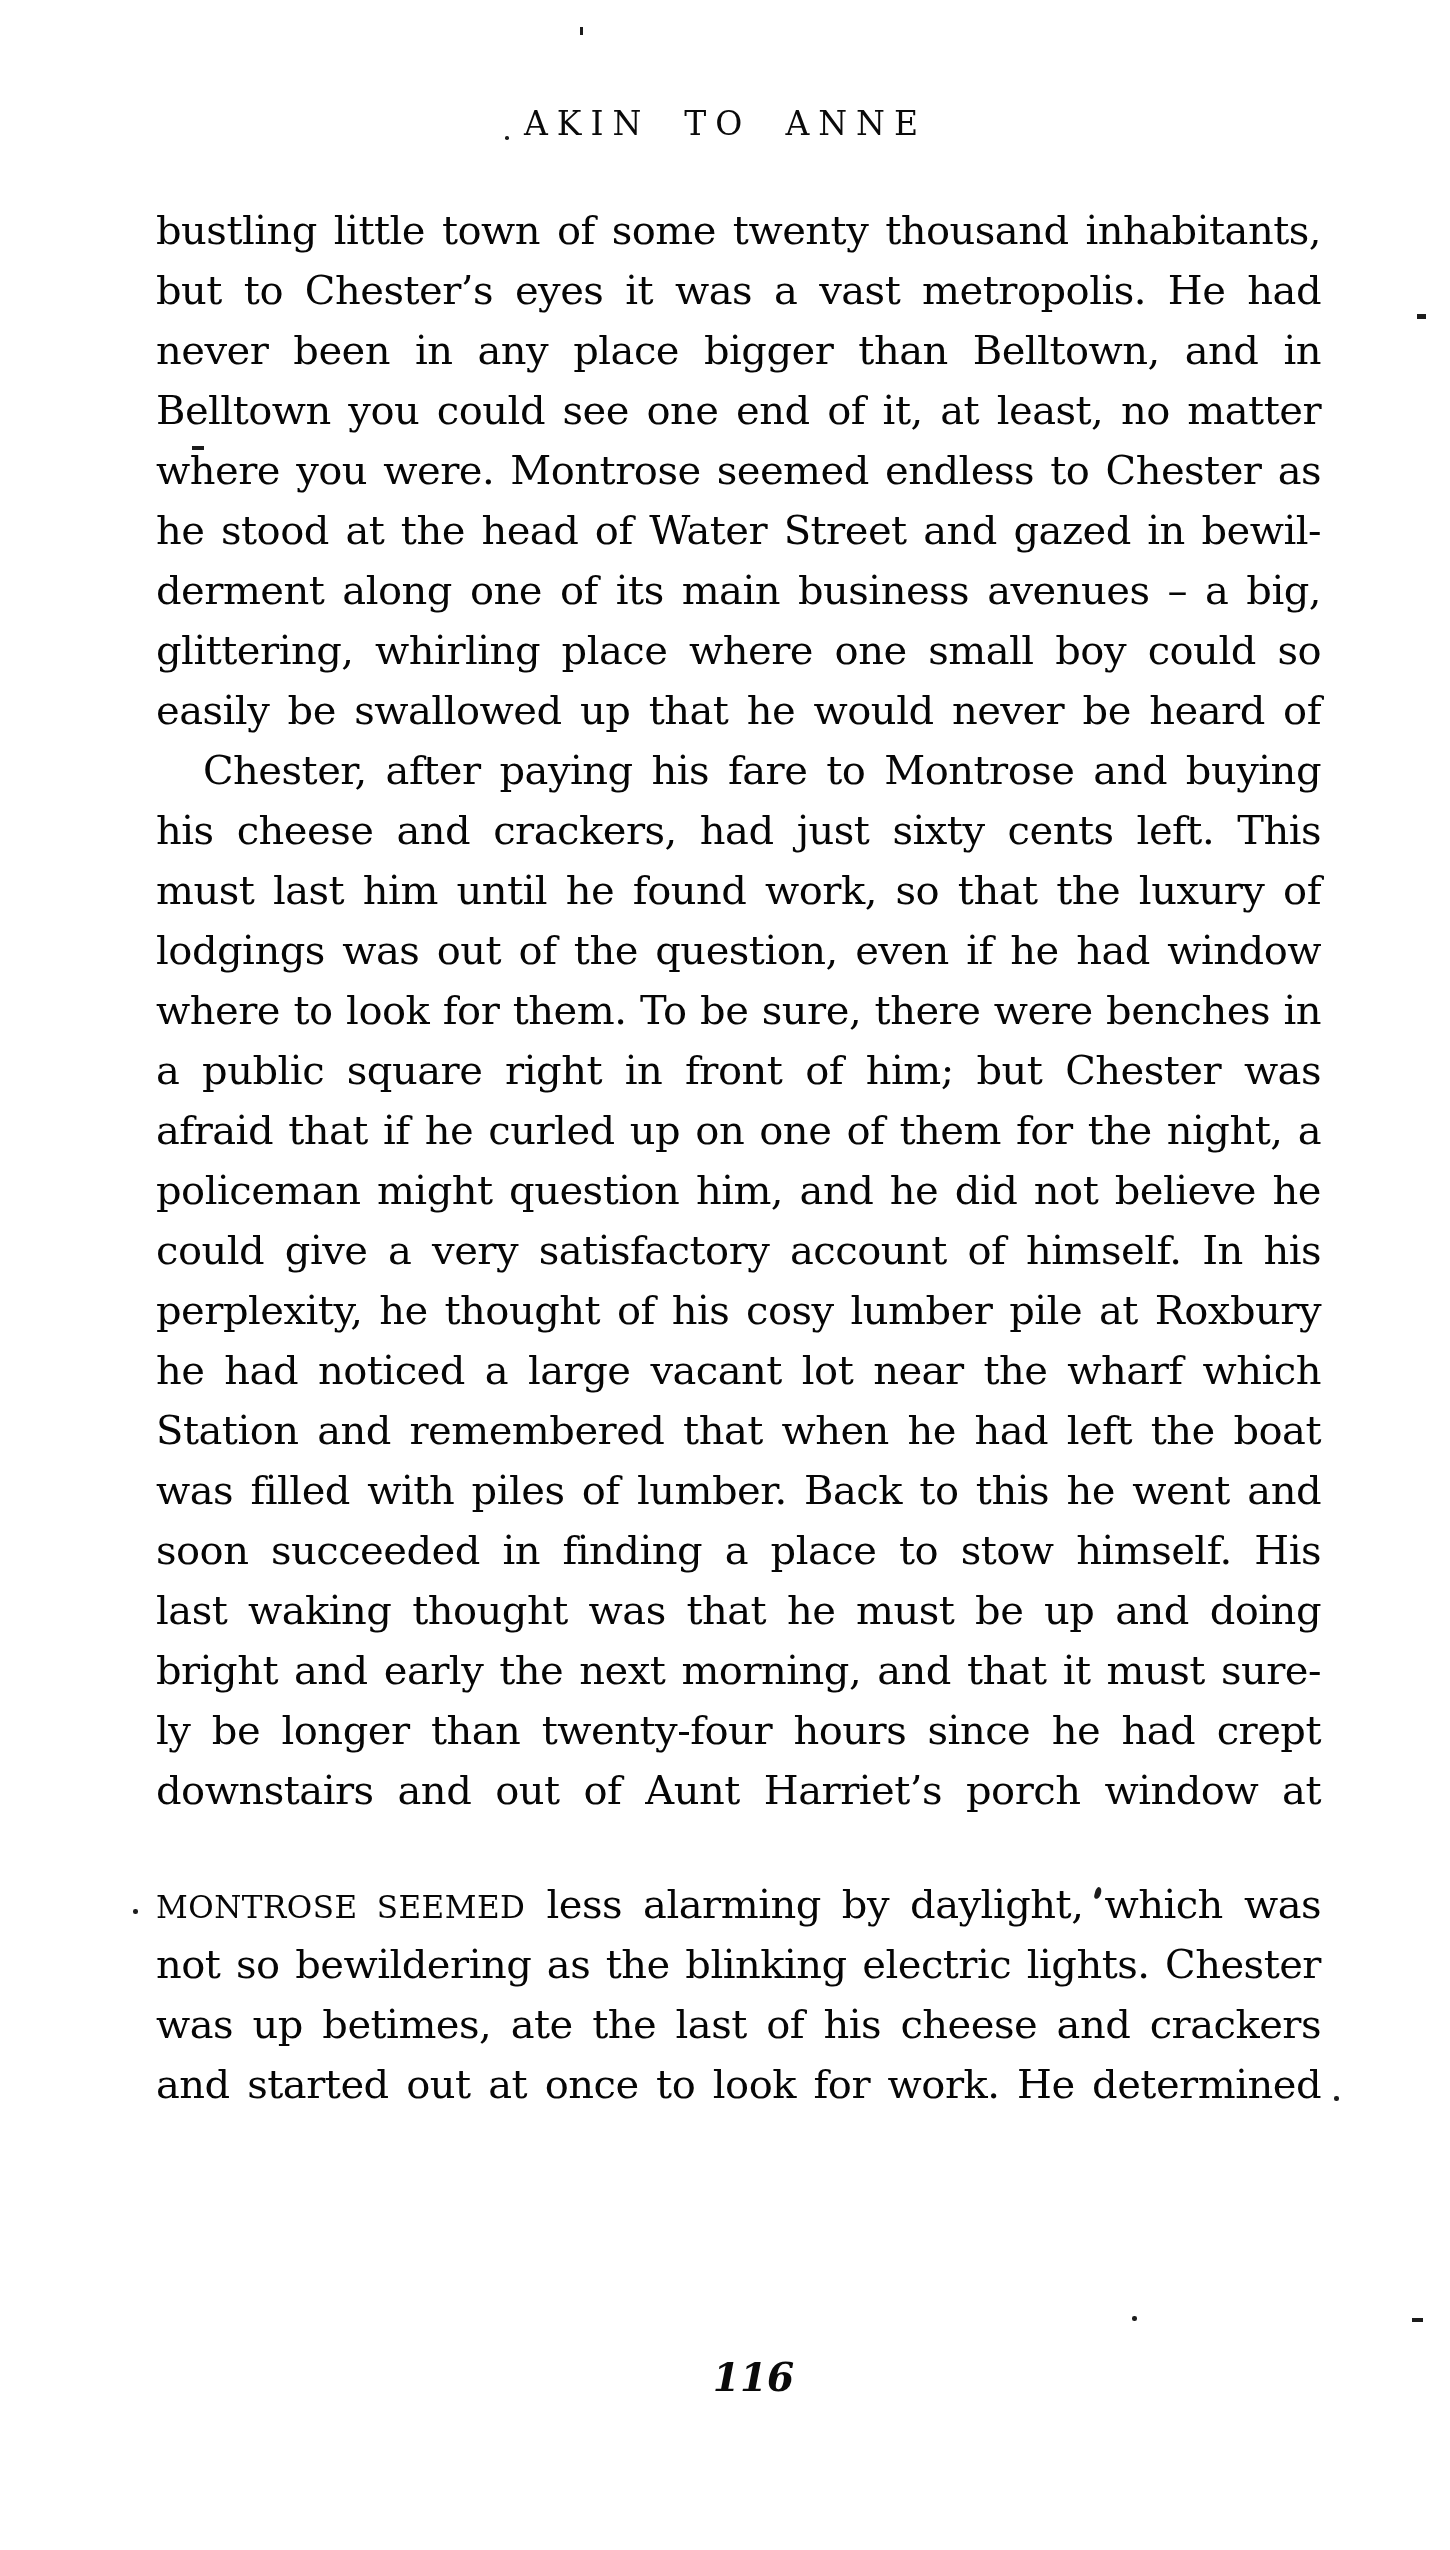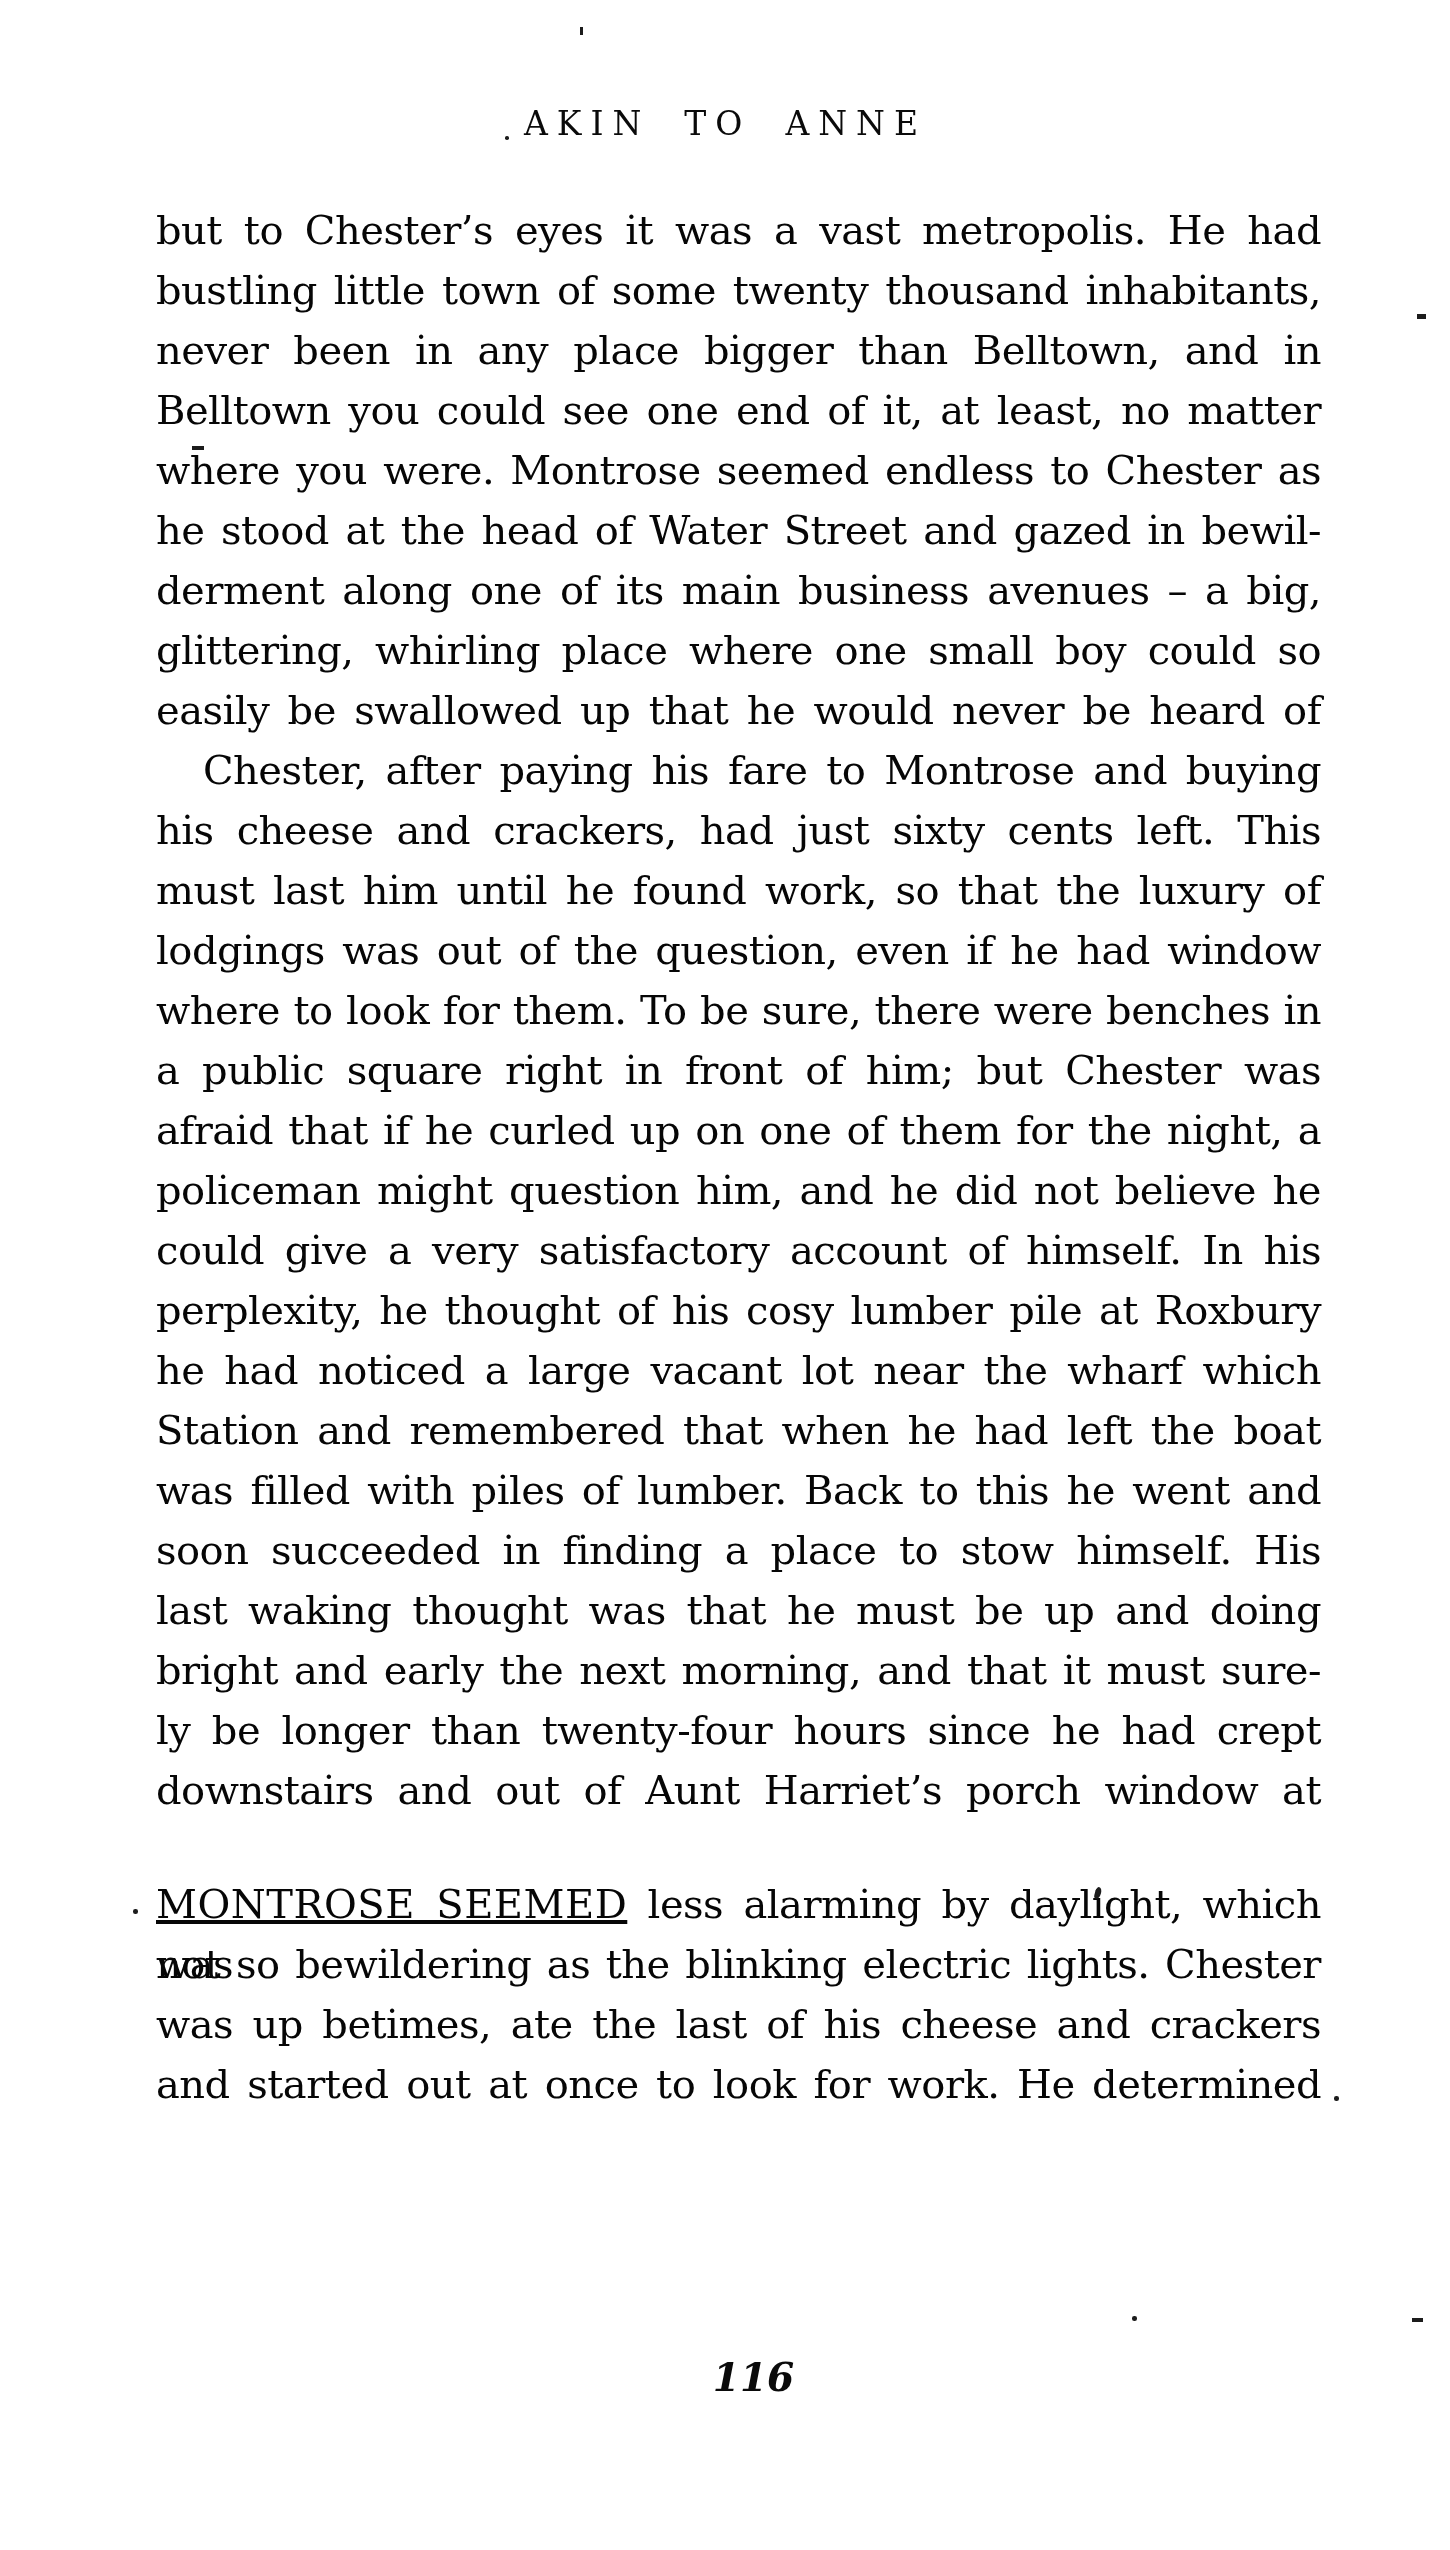--- a/index.html
+++ b/index.html
@@ -36,23 +36,22 @@
     }
     .line {
       text-align: justify;
       text-align-last: justify;
       height: 60px;
     }
     .line.end { text-align-last: left; }
     .line.ind { text-indent: 47px; }
     .line.gap { margin-top: 54px; }
     .sc {
-      font-size: 40px;
+      font-size: 31px;
       letter-spacing: 0.5px;
-      text-decoration: underline;
     }
     .folio {
       position: absolute;
       top: 2358px;
       left: 56px;
       right: 0;
       text-align: center;
       font-size: 39px;
       line-height: 39px;
       font-style: italic;
@@ -65,22 +64,22 @@
     }
     .speck.round { border-radius: 50%; }
     .speck.comma { border-radius: 60% 60% 70% 30%; transform: rotate(14deg); }
   </style>
 </head>
 <body>
 
 <div class="running-head">AKIN TO ANNE</div>
 
 <main class="text-block">
+  <div class="line">bustling little town of some twenty thousand inhabitants,</div>
   <div class="line">but to Chester’s eyes it was a vast metropolis. He had</div>
-  <div class="line">bustling little town of some twenty thousand inhabitants,</div>
   <div class="line">never been in any place bigger than Belltown, and in</div>
   <div class="line">Belltown you could see one end of it, at least, no matter</div>
   <div class="line">where you were. Montrose seemed endless to Chester as</div>
   <div class="line">he stood at the head of Water Street and gazed in bewil-</div>
   <div class="line">derment along one of its main business avenues – a big,</div>
   <div class="line">glittering, whirling place where one small boy could so</div>
   <div class="line">easily be swallowed up that he would never be heard of</div>
 
   <div class="line ind">Chester, after paying his fare to Montrose and buying</div>
   <div class="line">his cheese and crackers, had just sixty cents left. This</div>

